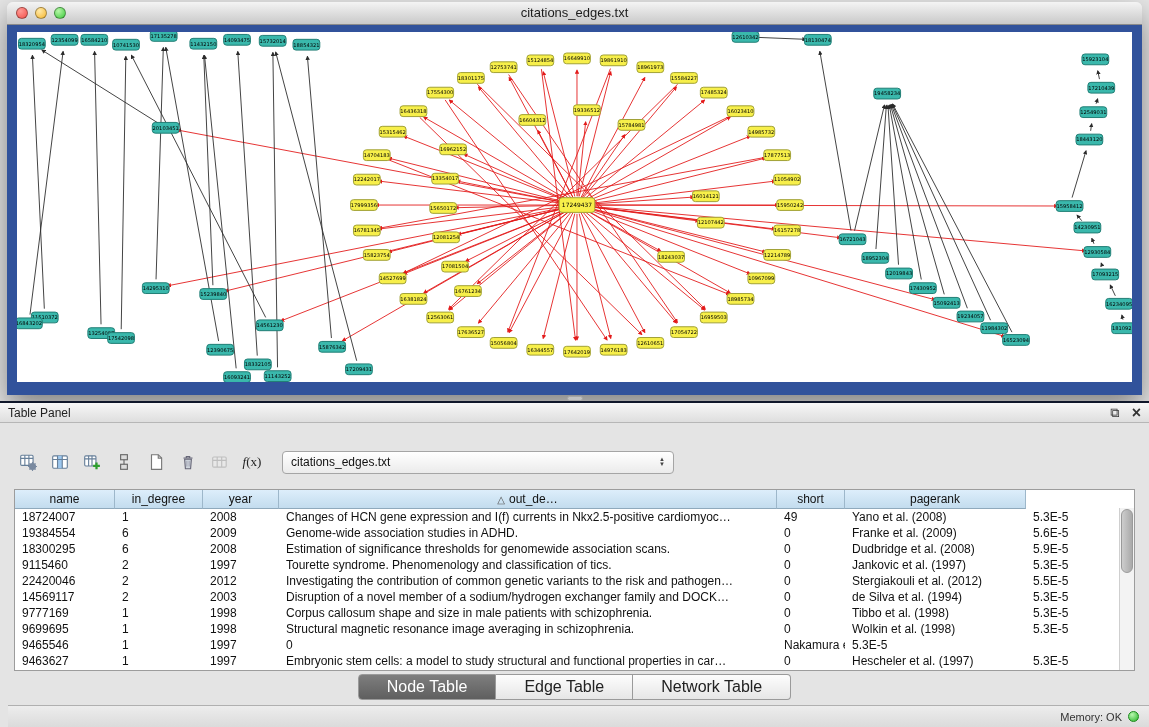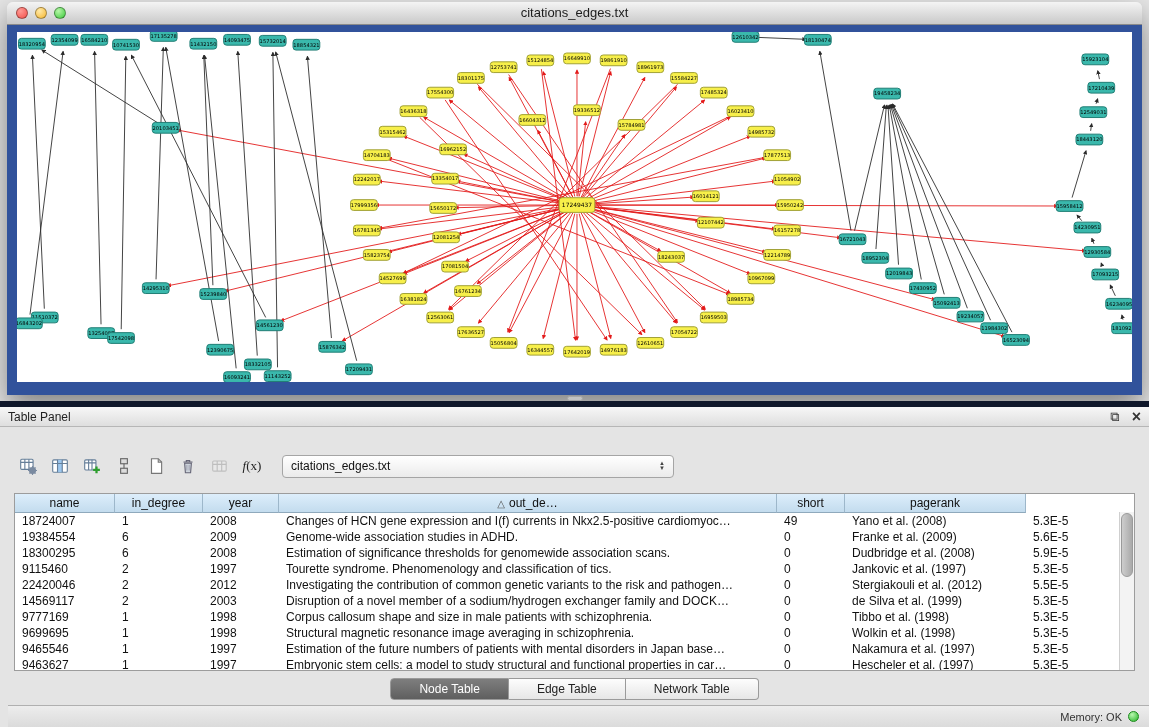--- a/index.html
+++ b/index.html
@@ -20,21 +20,21 @@
   .light.green{background:radial-gradient(circle at 35% 30%, #b7f7a8, #3cc93c);}
   .frame{height:370px;background:var(--frame,#31529b);padding:7px 10px 13px;box-sizing:border-box;}
   .canvas{width:100%;height:100%;background:#fff;position:relative;}
   .canvas svg{display:block;width:100%;height:100%;}
   .canvas svg text{font-family:"DejaVu Sans", sans-serif;}
 
   .resize-handle{position:absolute;top:396px;left:567px;width:16px;height:5px;border-radius:3px;
     background:#c2c2c2;border:1px solid #a5a5a5;box-sizing:border-box;}
 
   
-  .table-panel{position:absolute;top:401px;left:0;right:0;bottom:0;background:#e4e4e4;border-top:6px solid #0f172a;}
+  .table-panel{position:absolute;top:401px;left:0;right:0;bottom:0;background:#e4e4e4;border-top:2px solid #0f172a;}
   .panel-header{position:absolute;top:0;left:0;right:0;height:19px;display:flex;align-items:center;
     padding:0 8px;background:linear-gradient(#f7f7f7,#dedede);border-bottom:1px solid #b6b6b6;font-size:12px;color:#222;}
   .panel-actions{margin-left:auto;display:flex;gap:12px;align-items:center;color:#333;}
   .panel-actions .pa{cursor:default;font-size:13px;line-height:13px;}
   .panel-actions .pa.close{font-size:16px;font-weight:bold;}
 
   .toolbar{position:absolute;top:46px;left:14px;display:flex;align-items:center;gap:4px;}
   .iconbtn{width:28px;height:26px;border:none;background:transparent;display:flex;align-items:center;justify-content:center;padding:0;}
   .iconbtn.disabled{opacity:.4;}
   .iconbtn.fx{font-size:13px;color:#222;font-family:"Liberation Serif", serif;}
@@ -50,21 +50,21 @@
     background:linear-gradient(var(--table_header_bg,#ddeefb),#c3dcee);border-right:1px solid #9db7ca;border-bottom:1px solid #8fa9bc;}
   .hcell .sort{font-size:10px;color:#555;margin-right:4px;}
   .tbody{padding-right:15px;}
   .trow{height:16px;}
   .tcell{font-size:12px;line-height:16px;color:#111;padding:0 4px 0 7px;white-space:nowrap;overflow:hidden;}
   .vscroll{position:absolute;right:0;top:18px;bottom:0;width:15px;background:#f3f3f3;border-left:1px solid #cfcfcf;box-sizing:border-box;}
   .vscroll .thumb{margin:1px;height:62px;border-radius:6px;background:linear-gradient(90deg,#cdcdcd,#a9a9a9);border:1px solid #9a9a9a;}
 
   .tabs-row{position:absolute;left:0;right:0;bottom:27px;display:flex;justify-content:center;}
   .segmented{display:flex;}
-  .seg{font-size:12px;padding:3px 28px;border:1px solid #9a9a9a;border-left:none;color:#222;
+  .seg{font-size:16px;padding:3px 28px;border:1px solid #9a9a9a;border-left:none;color:#222;
     background:linear-gradient(#fdfdfd,#e6e6e6);}
   .seg:first-child{border-left:1px solid #9a9a9a;border-radius:4px 0 0 4px;}
   .seg:last-child{border-radius:0 4px 4px 0;}
   .seg.active{background:linear-gradient(#7e7e7e,var(--tab_active,#5f5f5f));color:#fff;}
 
   .statusbar{position:absolute;left:8px;right:0;bottom:0;height:22px;background:linear-gradient(#ededed,#dbdbdb);
     border-top:1px solid #b0b0b0;display:flex;align-items:center;justify-content:flex-end;gap:6px;padding:0 10px;
     font-size:11px;color:#333;box-sizing:border-box;}
   .memdot{width:11px;height:11px;border-radius:50%;background:radial-gradient(circle at 35% 30%,#b9f7b0,var(--status_ok,#27b427));
     border:1px solid #1b8a1b;box-sizing:border-box;}
@@ -713,21 +713,21 @@
             <div class="tcell">0</div>
             <div class="tcell">Stergiakouli et al. (2012)</div>
             <div class="tcell">5.5E-5</div>
           </div>
           <div class="trow">
             <div class="tcell">14569117</div>
             <div class="tcell">2</div>
             <div class="tcell">2003</div>
             <div class="tcell">Disruption of a novel member of a sodium/hydrogen exchanger family and DOCK…</div>
             <div class="tcell">0</div>
-            <div class="tcell">de Silva et al. (1999)</div>
+            <div class="tcell">de Silva et al. (1994)</div>
             <div class="tcell">5.3E-5</div>
           </div>
           <div class="trow">
             <div class="tcell">9777169</div>
             <div class="tcell">1</div>
             <div class="tcell">1998</div>
             <div class="tcell">Corpus callosum shape and size in male patients with schizophrenia.</div>
             <div class="tcell">0</div>
             <div class="tcell">Tibbo et al. (1998)</div>
             <div class="tcell">5.3E-5</div>
@@ -738,21 +738,20 @@
             <div class="tcell">1998</div>
             <div class="tcell">Structural magnetic resonance image averaging in schizophrenia.</div>
             <div class="tcell">0</div>
             <div class="tcell">Wolkin et al. (1998)</div>
             <div class="tcell">5.3E-5</div>
           </div>
           <div class="trow">
             <div class="tcell">9465546</div>
             <div class="tcell">1</div>
             <div class="tcell">1997</div>
-            <div class="tcell">Estimation of the future numbers of patients with mental disorders in Japan base…</div>
             <div class="tcell">0</div>
             <div class="tcell">Nakamura et al. (1997)</div>
             <div class="tcell">5.3E-5</div>
           </div>
           <div class="trow">
             <div class="tcell">9463627</div>
             <div class="tcell">1</div>
             <div class="tcell">1997</div>
             <div class="tcell">Embryonic stem cells: a model to study structural and functional properties in car…</div>
             <div class="tcell">0</div>

